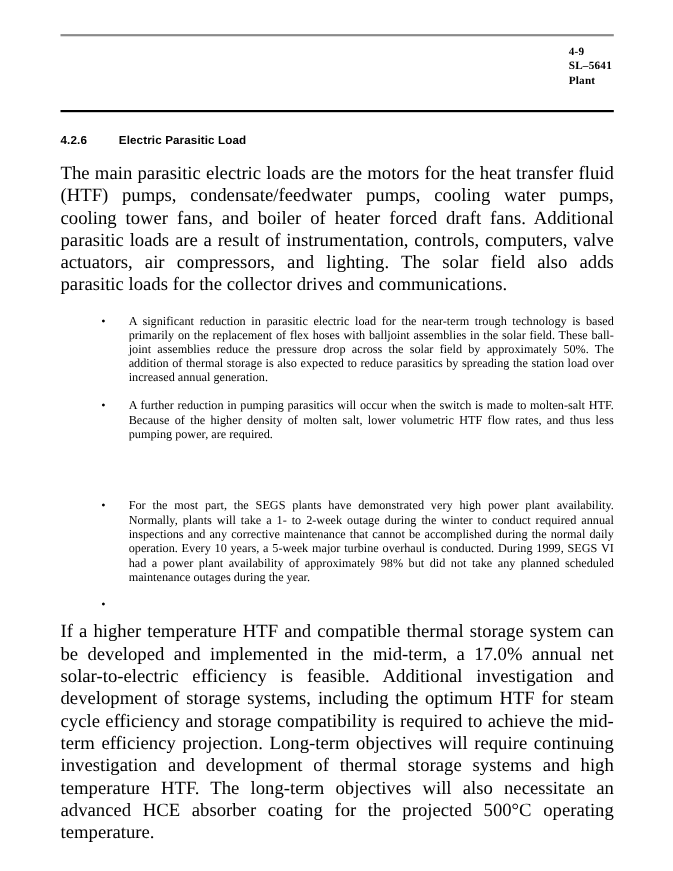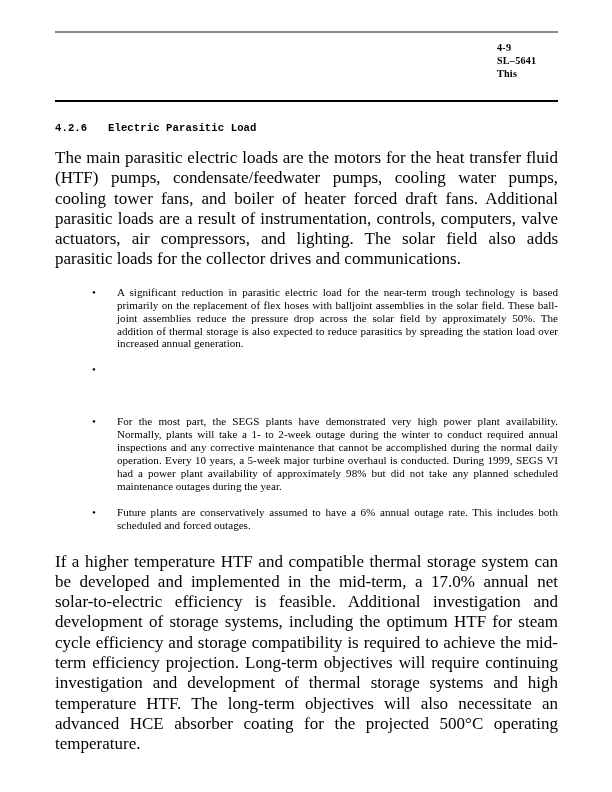--- a/index.html
+++ b/index.html
@@ -47,32 +47,32 @@
     position: absolute;
     left: 497px;
     top: 41px;
     font-family: "Liberation Serif", "DejaVu Serif", serif;
     font-weight: bold;
     font-size: 10.2px;
     line-height: 13.2px;
     letter-spacing: 0.2px;
     white-space: nowrap;
   }
-  .header-block div { white-space: nowrap; }
+  .header-block div { white-space: nowrap; margin-left: 20px; }
 
   
   .content {
     position: absolute;
     left: 55px;
     top: 122px;
     width: 503px;
   }
 
   h2.section-heading {
-    font-family: Liberation Mono, monospace;
+    font-family: Liberation Sans, sans-serif;
     font-size: 10.6px;
     font-weight: bold;
     margin: 0;
     padding: 0;
     line-height: 13px;
     letter-spacing: 0.1px;
     white-space: nowrap;
   }
   h2.section-heading .sec-num {
     display: inline-block;
@@ -127,21 +127,21 @@
 </head>
 <body>
 
 <div class="page">
 
   <div class="rule-top"></div>
 
   <div class="header-block">
     <div>4-9</div>
     <div>SL–5641</div>
-    <div>This</div>
+    <div>Plant</div>
   </div>
 
   <div class="rule-under-header"></div>
 
   <div class="content">
 
     <h2 class="section-heading">
       <span class="sec-num">4.2.6</span><span>Electric Parasitic Load</span>
     </h2>
 
@@ -152,40 +152,40 @@
     <div class="sp-par-to-list"></div>
 
     <ul class="bullet-list">
       <li>
         <span class="bullet-dot">•</span>
         <span class="li-text">A significant reduction in parasitic electric load for the near-term trough technology is based primarily on the replacement of flex hoses with balljoint assemblies in the solar field. These ball-joint assemblies reduce the pressure drop across the solar field by approximately 50%. The addition of thermal storage is also expected to reduce parasitics by spreading the station load over increased annual generation.</span>
       </li>
       <div class="sp-li-gap"></div>
       <li>
         <span class="bullet-dot">•</span>
+        <span class="li-text">A further reduction in pumping parasitics will occur when the switch is made to molten-salt HTF. Because of the higher density of molten salt, lower volumetric HTF flow rates, and thus less pumping power, are required.</span>
       </li>
     </ul>
 
     <div class="sp-list-to-head"></div>
 
 
     <div class="sp-head-to-par"></div>
 
 
     <div class="sp-par-to-list"></div>
 
     <ul class="bullet-list">
       <li>
         <span class="bullet-dot">•</span>
         <span class="li-text">For the most part, the SEGS plants have demonstrated very high power plant availability. Normally, plants will take a 1- to 2-week outage during the winter to conduct required annual inspections and any corrective maintenance that cannot be accomplished during the normal daily operation. Every 10 years, a 5-week major turbine overhaul is conducted. During 1999, SEGS VI had a power plant availability of approximately 98% but did not take any planned scheduled maintenance outages during the year.</span>
       </li>
       <div class="sp-li-gap"></div>
       <li>
         <span class="bullet-dot">•</span>
-        <span class="li-text">Future plants are conservatively assumed to have a 6% annual outage rate. This includes both scheduled and forced outages.</span>
       </li>
     </ul>
 
     <div class="sp-list-to-par"></div>
 
     <p class="body-par">If a higher temperature HTF and compatible thermal storage system can be developed and implemented in the mid-term, a 17.0% annual net solar-to-electric efficiency is feasible. Additional investigation and development of storage systems, including the optimum HTF for steam cycle efficiency and storage compatibility is required to achieve the mid-term efficiency projection. Long-term objectives will require continuing investigation and development of thermal storage systems and high temperature HTF. The long-term objectives will also necessitate an advanced HCE absorber coating for the projected 500°C operating temperature.</p>
 
   </div>
 </div>
 

